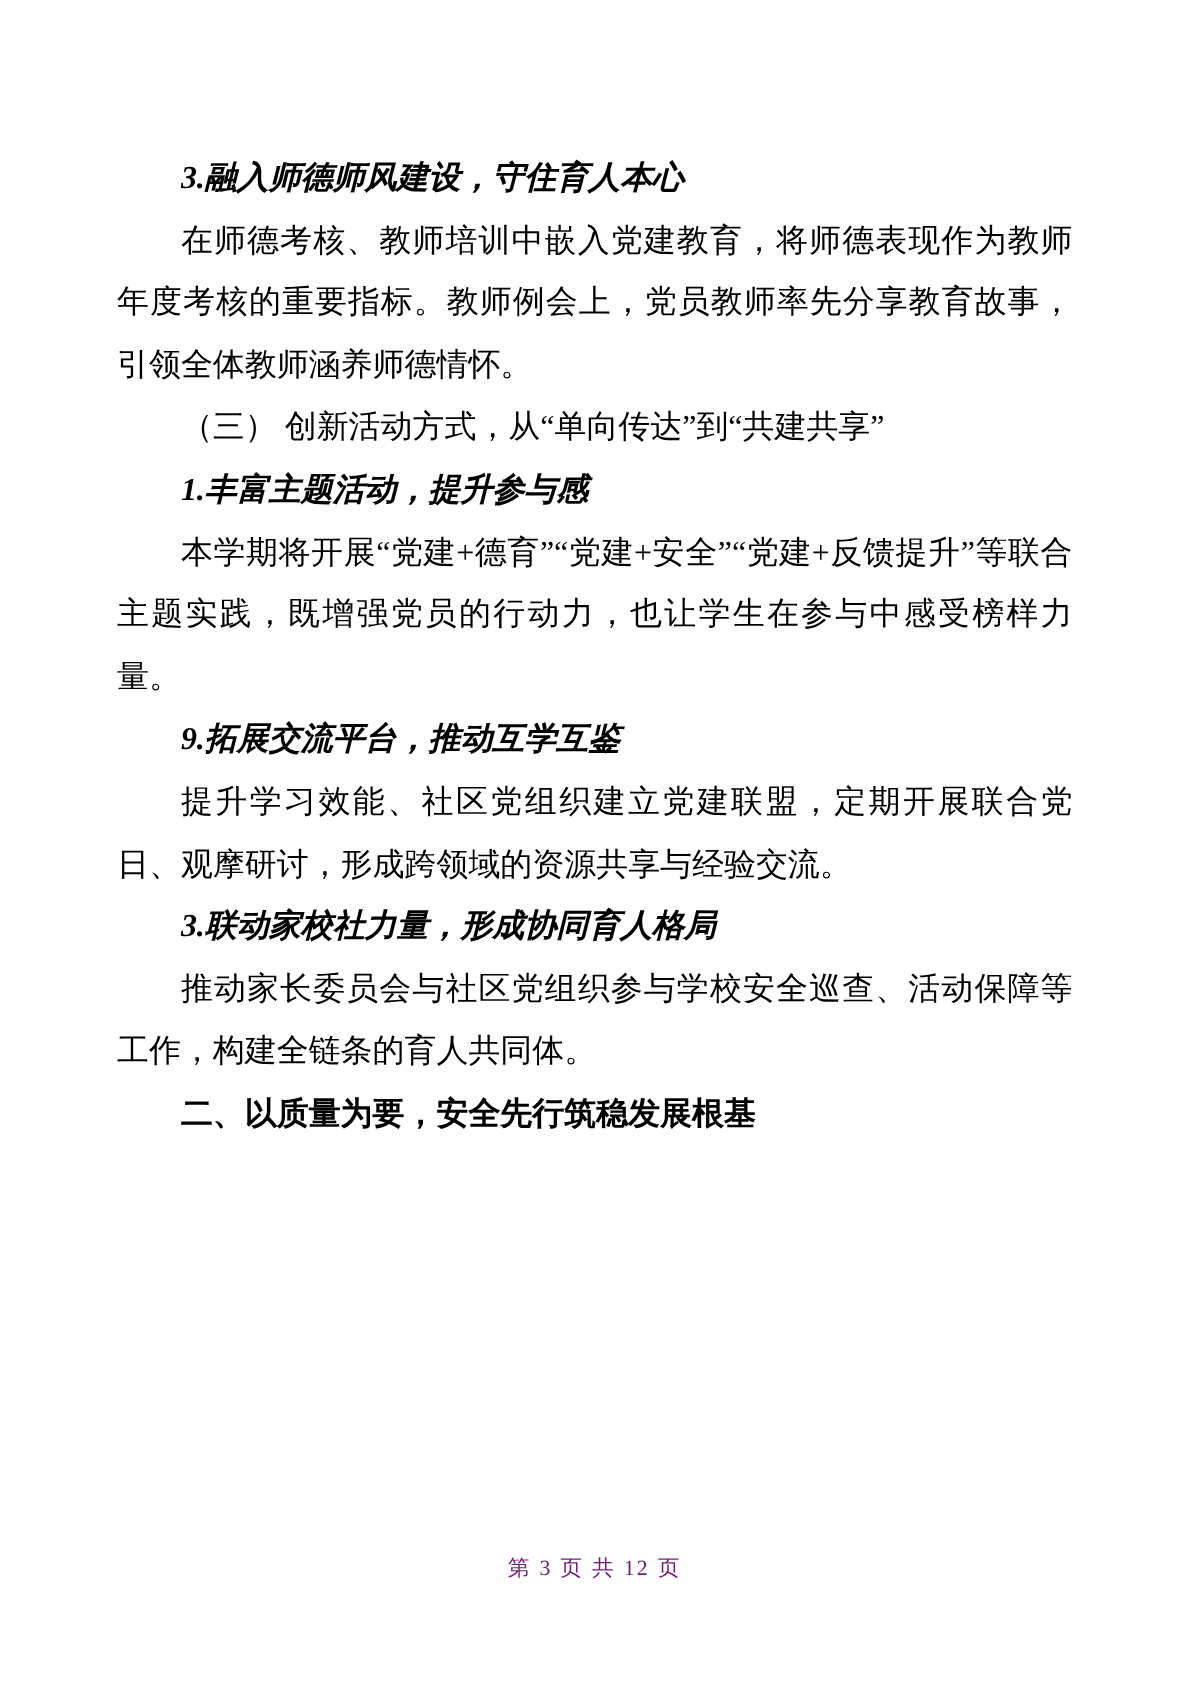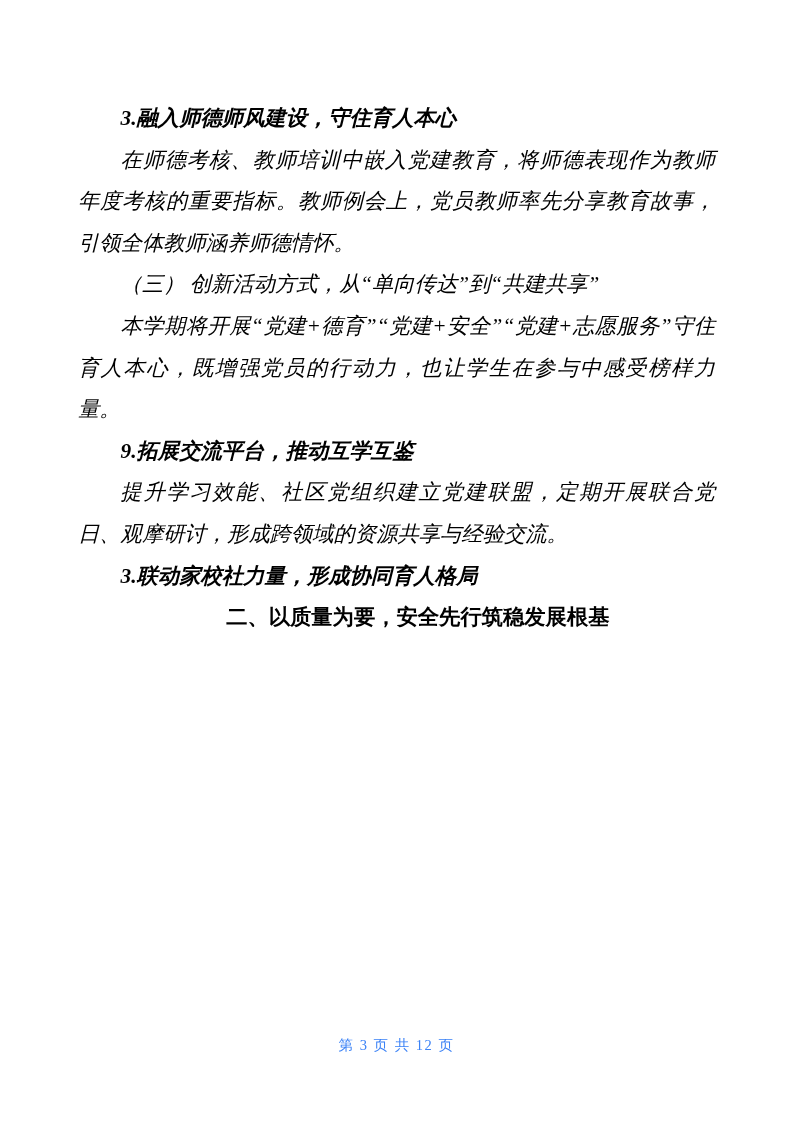--- a/index.html
+++ b/index.html
@@ -23,62 +23,62 @@
     top: 98px;
   }
   .content p {
     margin: 0;
     font-size: 21.3px;
     line-height: 41.6px;
     text-indent: 2em;
     text-align: justify;
     text-justify: inter-ideograph;
     word-break: break-all;
-    font-style: italic;
   }
   
   p.h-num {
     font-weight: bold;
     font-style: italic;
     text-align: left;
   }
   
   p.h-paren {
-    font-style: italic;
     text-align: left;
   }
   
   p.h-major {
     font-weight: bold;
     font-style: normal;
     font-family: "Liberation Sans", "DejaVu Sans", sans-serif;
-    text-align: center;
+    text-align: left;
   }
   .footer {
     position: absolute;
     top: 1036px;
     left: 0;
     width: 100%;
     text-align: center;
     font-size: 14.5px;
     letter-spacing: 1.5px;
-    color: #3b82f6;
+    color: #701a75;
   }
 </style>
 </head>
 <body>
 
 <div class="page">
   <div class="content">
     <p class="h-num">3.融入师德师风建设，守住育人本心</p>
     <p class="body-p">在师德考核、教师培训中嵌入党建教育，将师德表现作为教师年度考核的重要指标。教师例会上，党员教师率先分享教育故事，引领全体教师涵养师德情怀。</p>
     <p class="h-paren">（三） 创新活动方式，从“单向传达”到“共建共享”</p>
-    <p class="body-p">本学期将开展“党建+德育”“党建+安全”“党建+志愿服务”守住育人本心，既增强党员的行动力，也让学生在参与中感受榜样力量。</p>
+    <p class="h-num">1.丰富主题活动，提升参与感</p>
+    <p class="body-p">本学期将开展“党建+德育”“党建+安全”“党建+反馈提升”等联合主题实践，既增强党员的行动力，也让学生在参与中感受榜样力量。</p>
     <p class="h-num">9.拓展交流平台，推动互学互鉴</p>
     <p class="body-p">提升学习效能、社区党组织建立党建联盟，定期开展联合党日、观摩研讨，形成跨领域的资源共享与经验交流。</p>
     <p class="h-num">3.联动家校社力量，形成协同育人格局</p>
+    <p class="body-p">推动家长委员会与社区党组织参与学校安全巡查、活动保障等工作，构建全链条的育人共同体。</p>
     <p class="h-major">二、以质量为要，安全先行筑稳发展根基</p>
   </div>
 
   <div class="footer">
     <span>第 3 页 共 12 页</span>
   </div>
 </div>
 
 </body></html>

